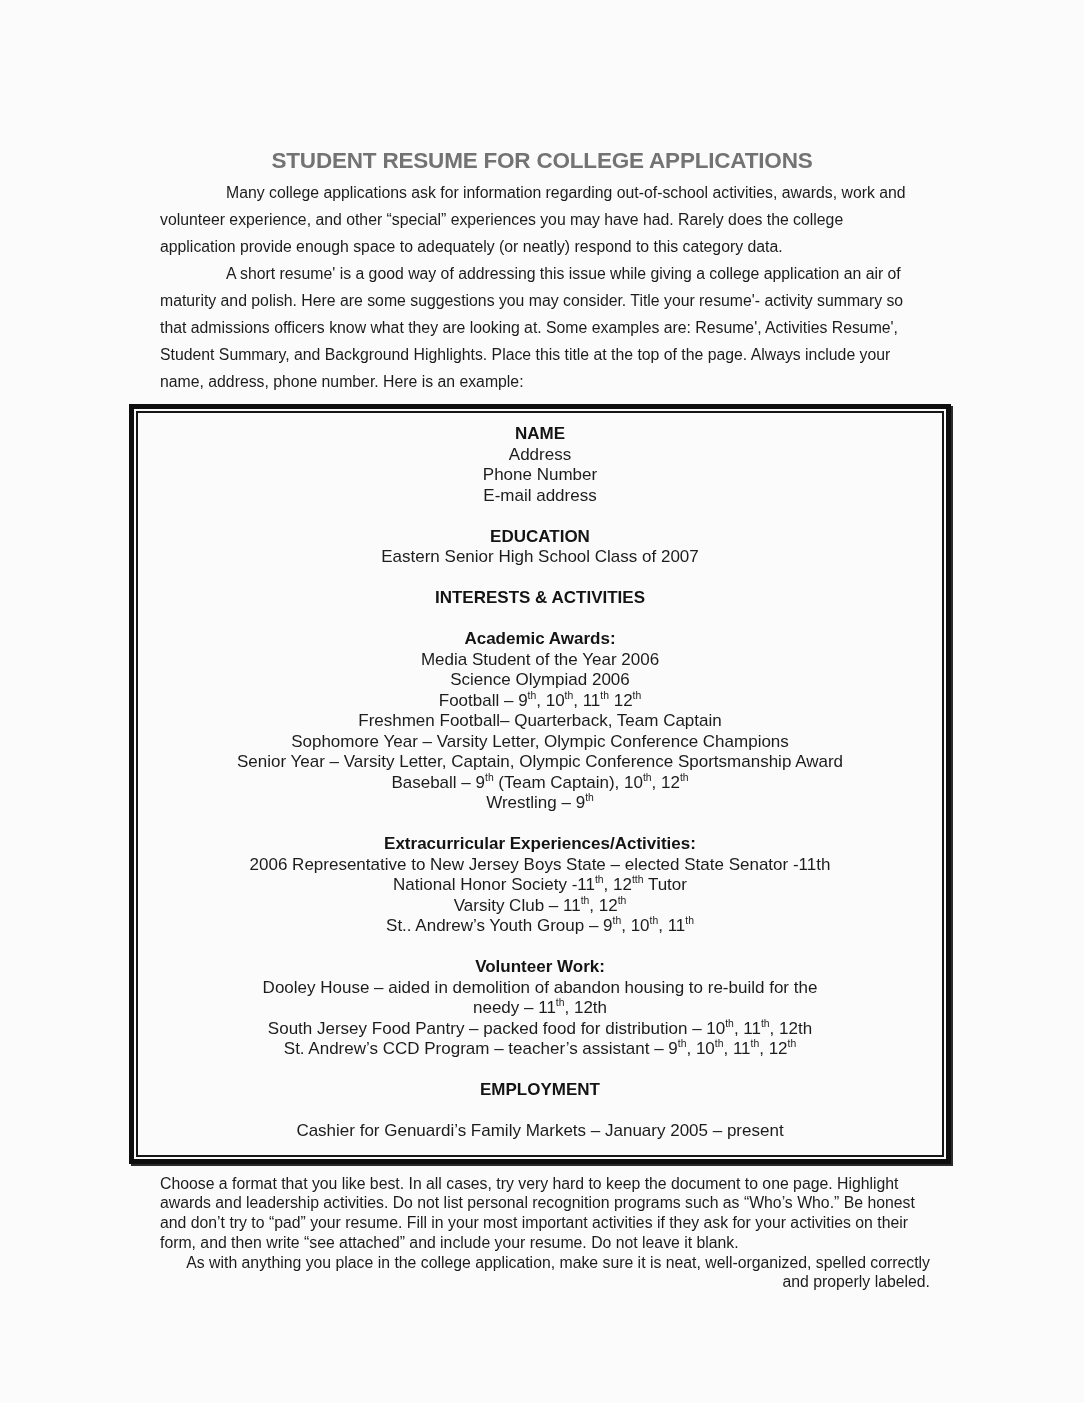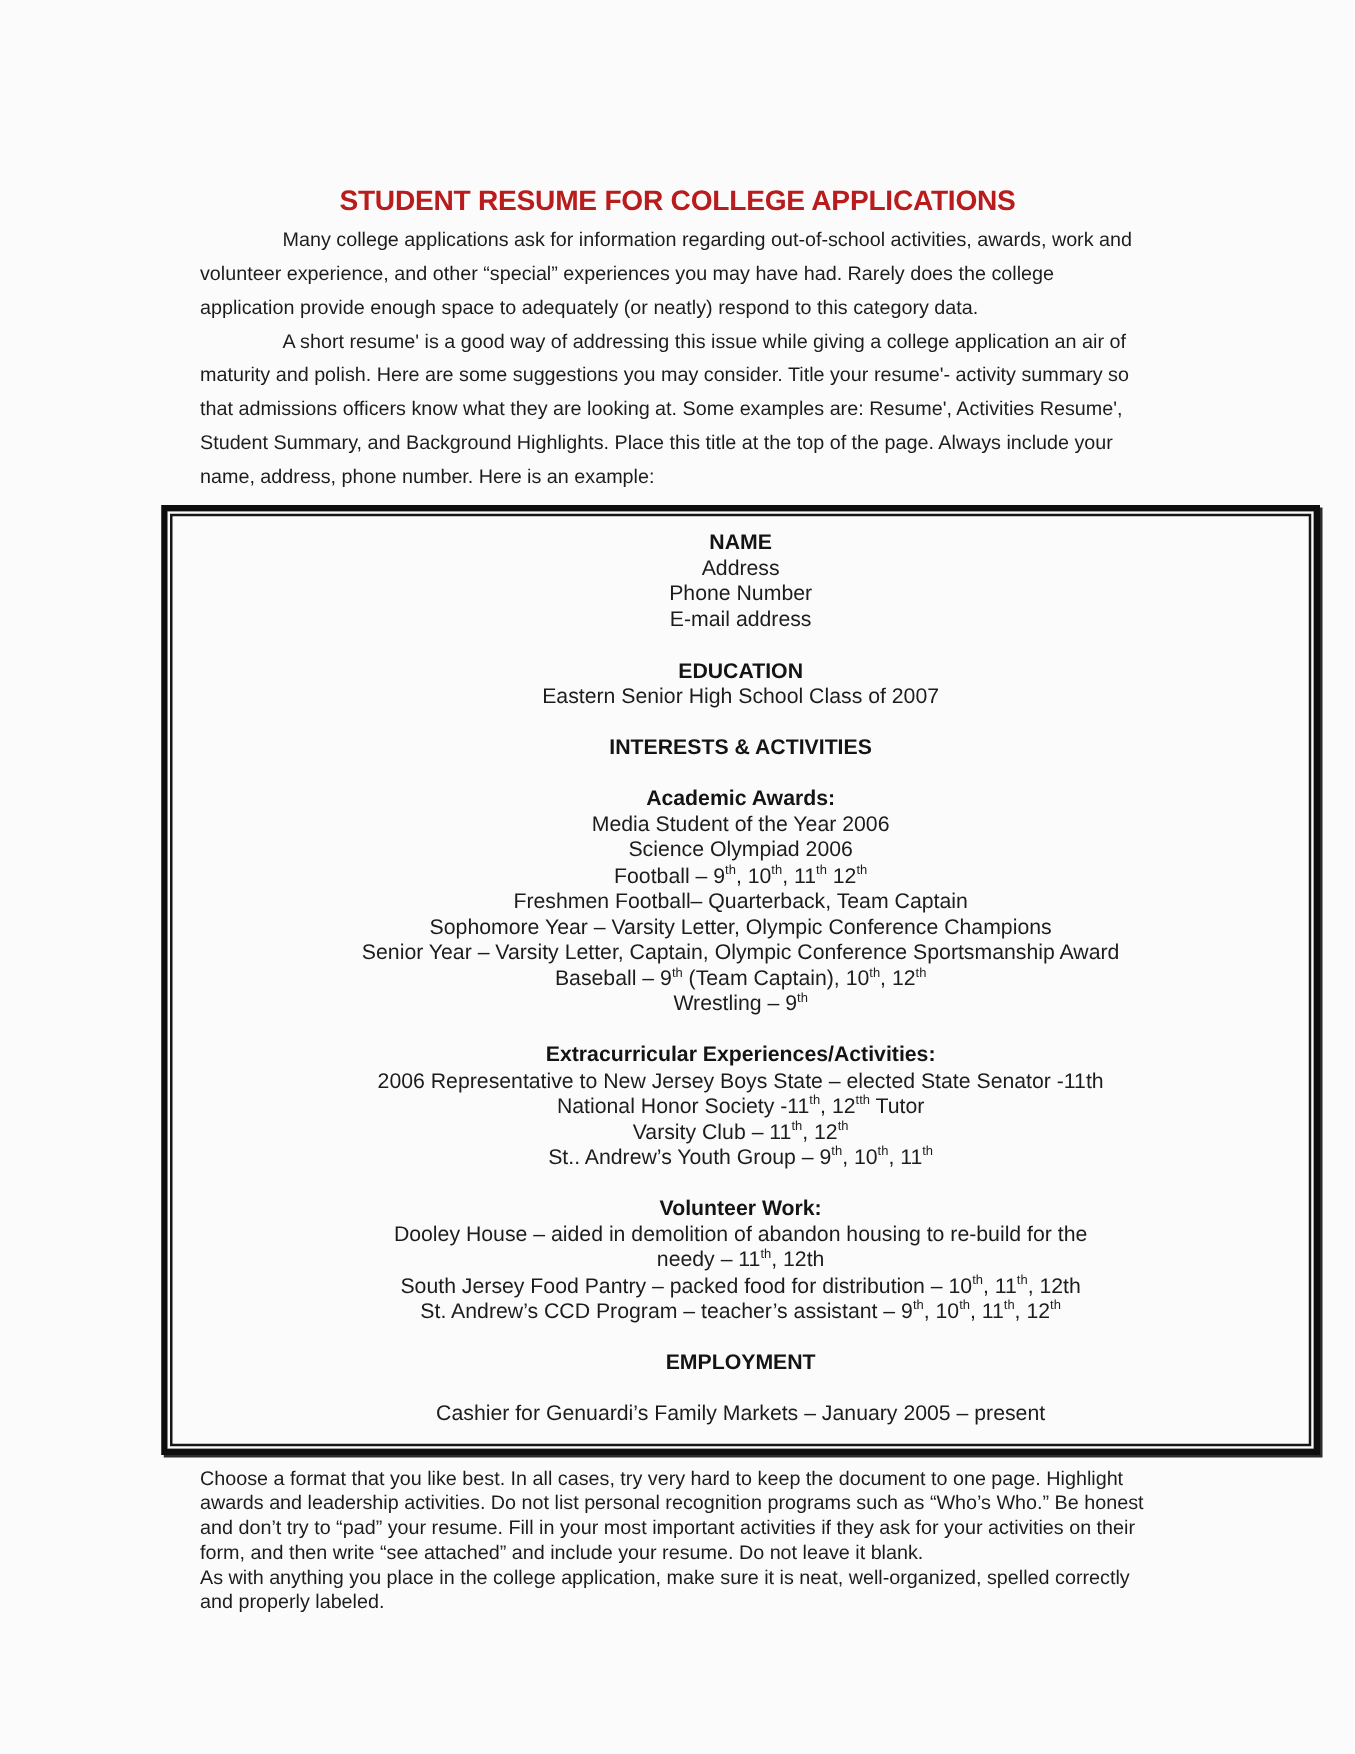--- a/index.html
+++ b/index.html
@@ -10,35 +10,35 @@
     font-family: "Liberation Sans", sans-serif;
     overflow: hidden;
   }
   .title {
     margin: 149px 0 0 0;
     text-align: center;
     font-size: 22.5px;
     line-height: 24px;
     font-weight: bold;
     letter-spacing: -0.2px;
-    color: #b91c1c;
+    color: #737373;
   }
   .para {
     margin: 6px 0 0 160px;
     width: 764px;
     font-size: 15.8px;
     line-height: 27px;
     white-space: pre-line;
   }
   .para.indent { text-indent: 66px; }
   .para.p2 { margin-top: 0; }
   .resume-box {
     box-sizing: border-box;
     margin: 9px 0 0 129px;
-    width: 927px;
+    width: 822px;
     border: 5px solid #0e0e0e;
     box-shadow: inset 0 0 0 2px #fbfbfb, inset 0 0 0 4px #161616, 2px 2px 0 0 #2b2b2b;
     padding: 15px 12px 17px 12px;
     background: #fbfbfb;
   }
   .rl {
     text-align: center;
     font-size: 17px;
     line-height: 20.5px;
   }
@@ -49,21 +49,21 @@
     line-height: 0;
     vertical-align: super;
   }
   .footer {
     margin: 10px 0 0 160px;
     width: 770px;
     font-size: 15.8px;
     line-height: 19.8px;
     white-space: pre-line;
   }
-  .footer.second { margin-top: 0; }
+  .footer.second { margin-top: 0; text-align: right; }
 </style>
 </head>
 <body>
 
 <div>
 
   <h1 class="title">STUDENT RESUME FOR COLLEGE APPLICATIONS</h1>
 
   <p class="para indent">Many college applications ask for information regarding out-of-school activities, awards, work and
 volunteer experience, and other “special” experiences you may have had.  Rarely does the college

